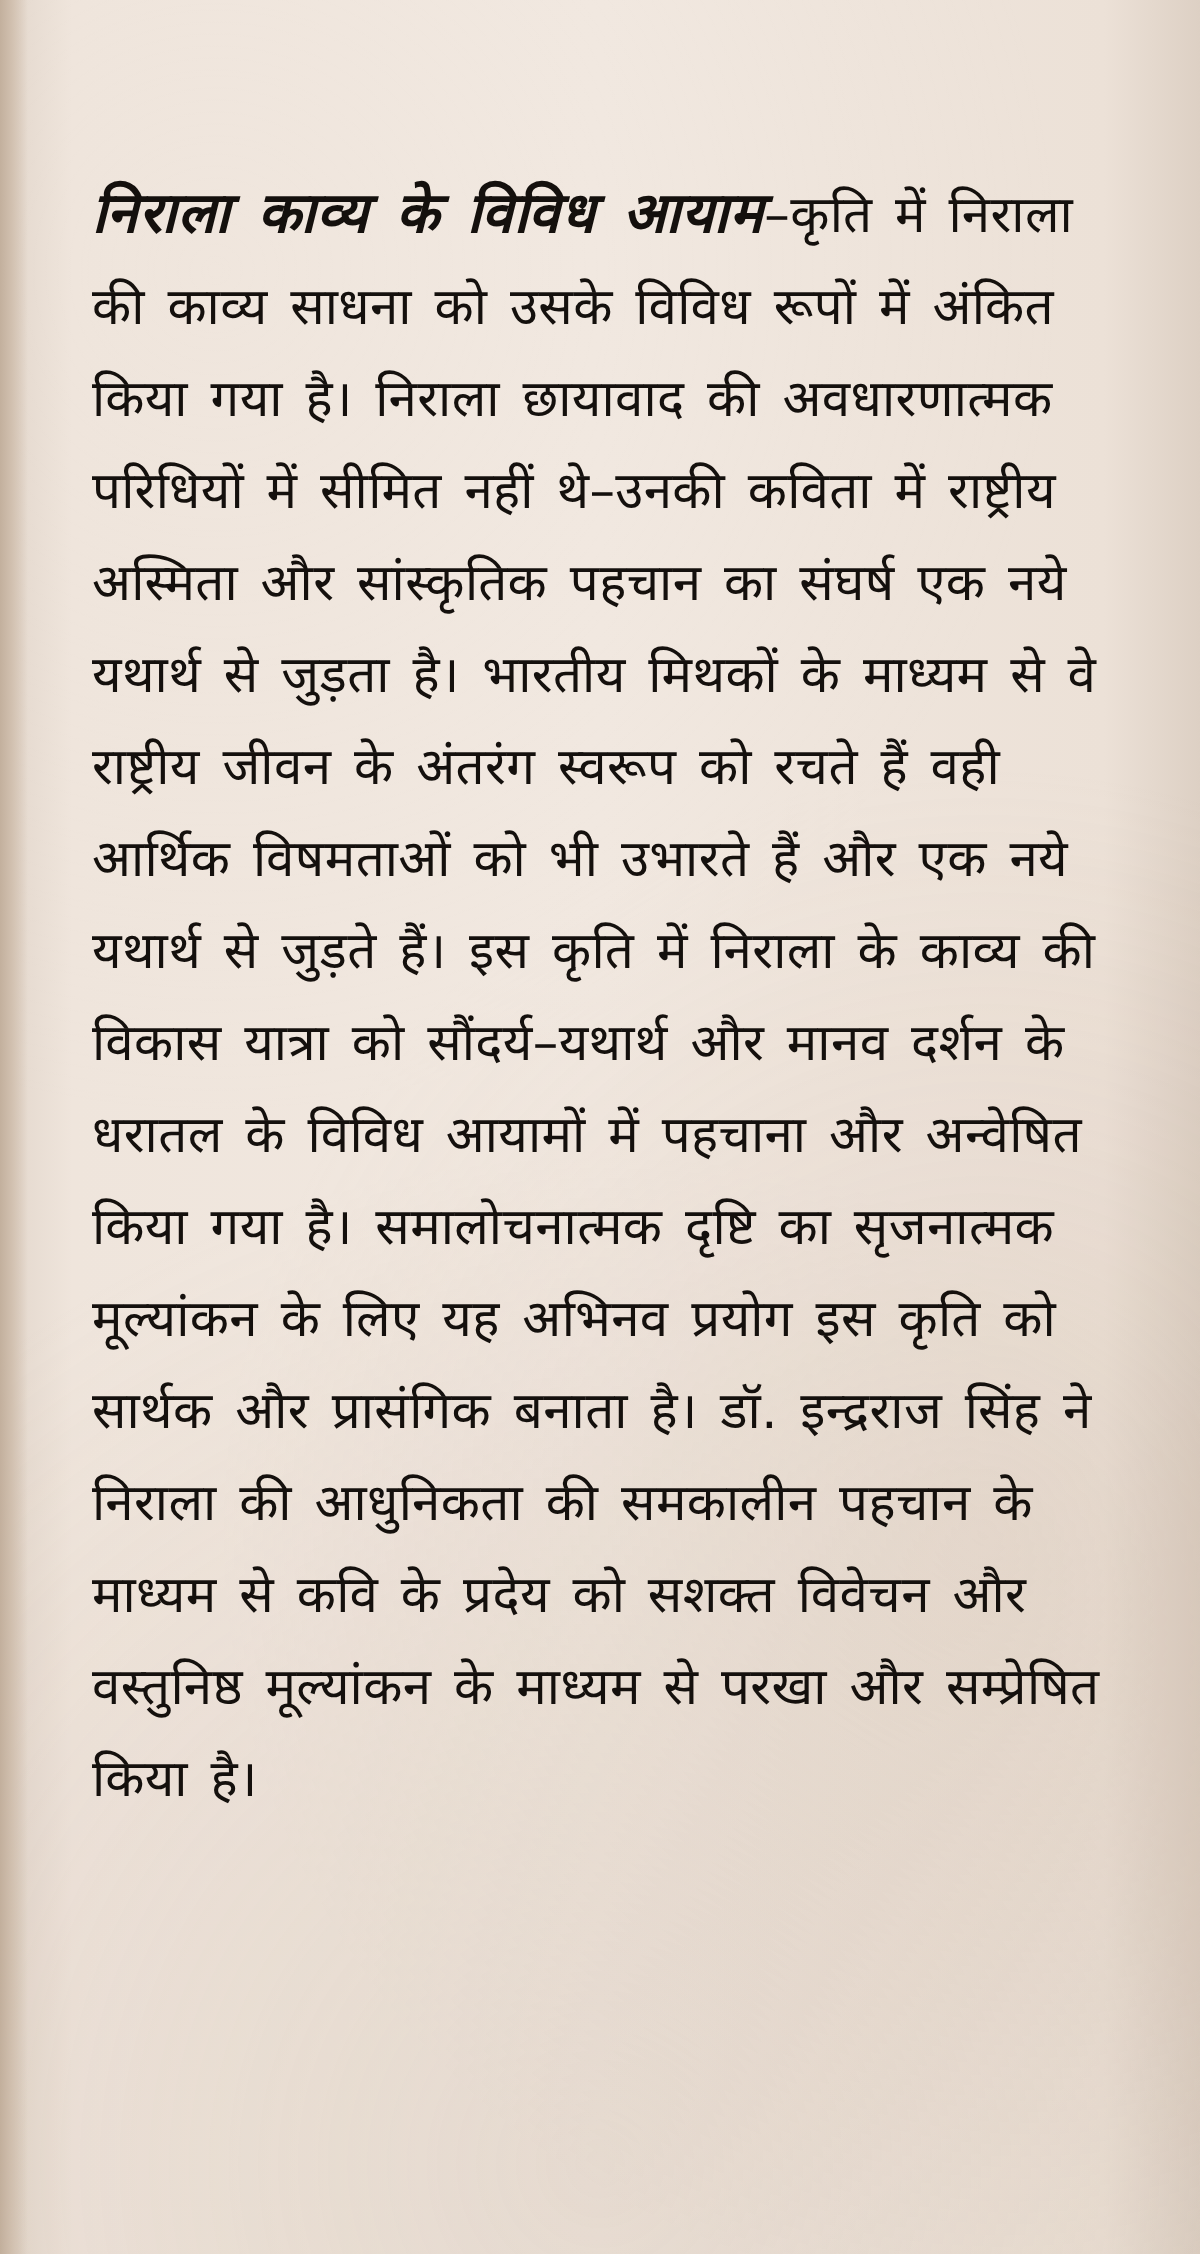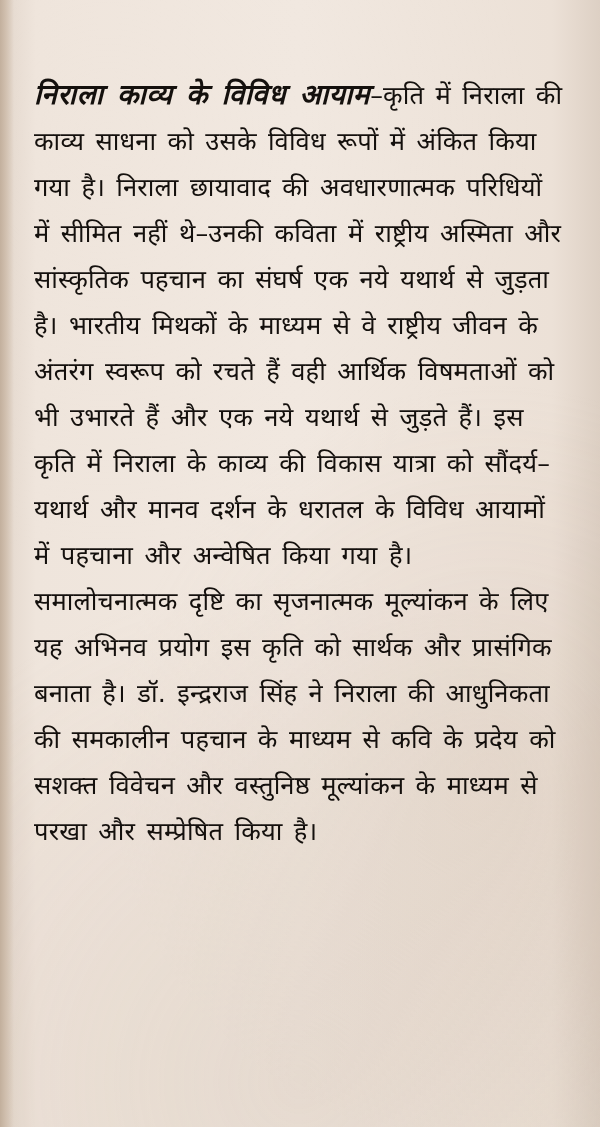--- a/index.html
+++ b/index.html
@@ -52,21 +52,21 @@
     z-index: 3;
   }
   .body-text {
     font-family: "DejaVu Sans", sans-serif;
     font-size: 25.5px;
     line-height: 46px;
     color: #14100d;
     text-align: left;
     letter-spacing: 0.2px;
     word-spacing: 3px;
-    margin: 4px;
+    margin: 16px;
   }
   .headline {
     font-weight: bold;
     font-style: italic;
     font-size: 28px;
     letter-spacing: 0.6px;
   }
 </style>
 </head>
 <body>

